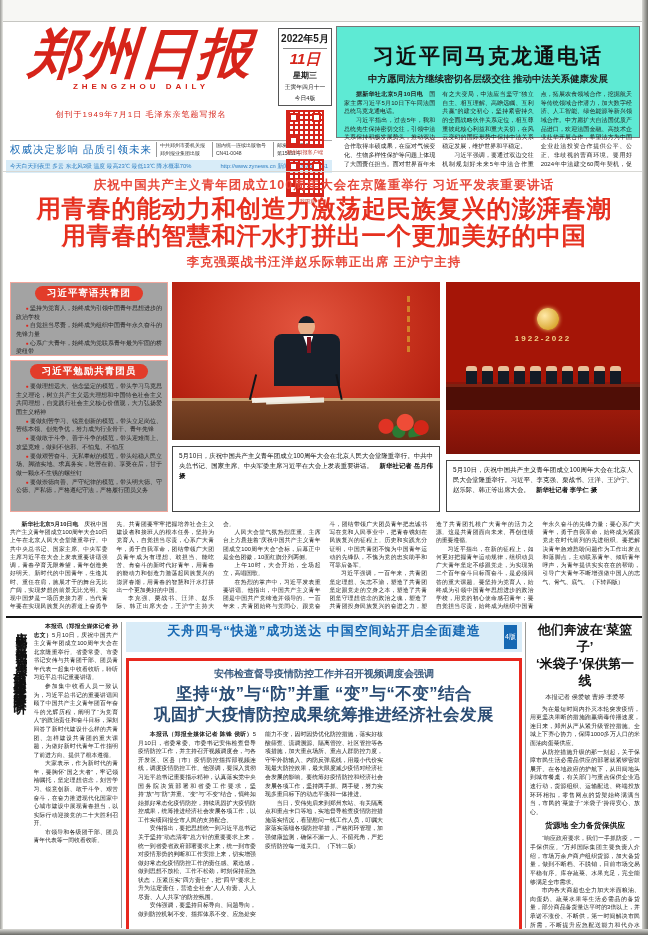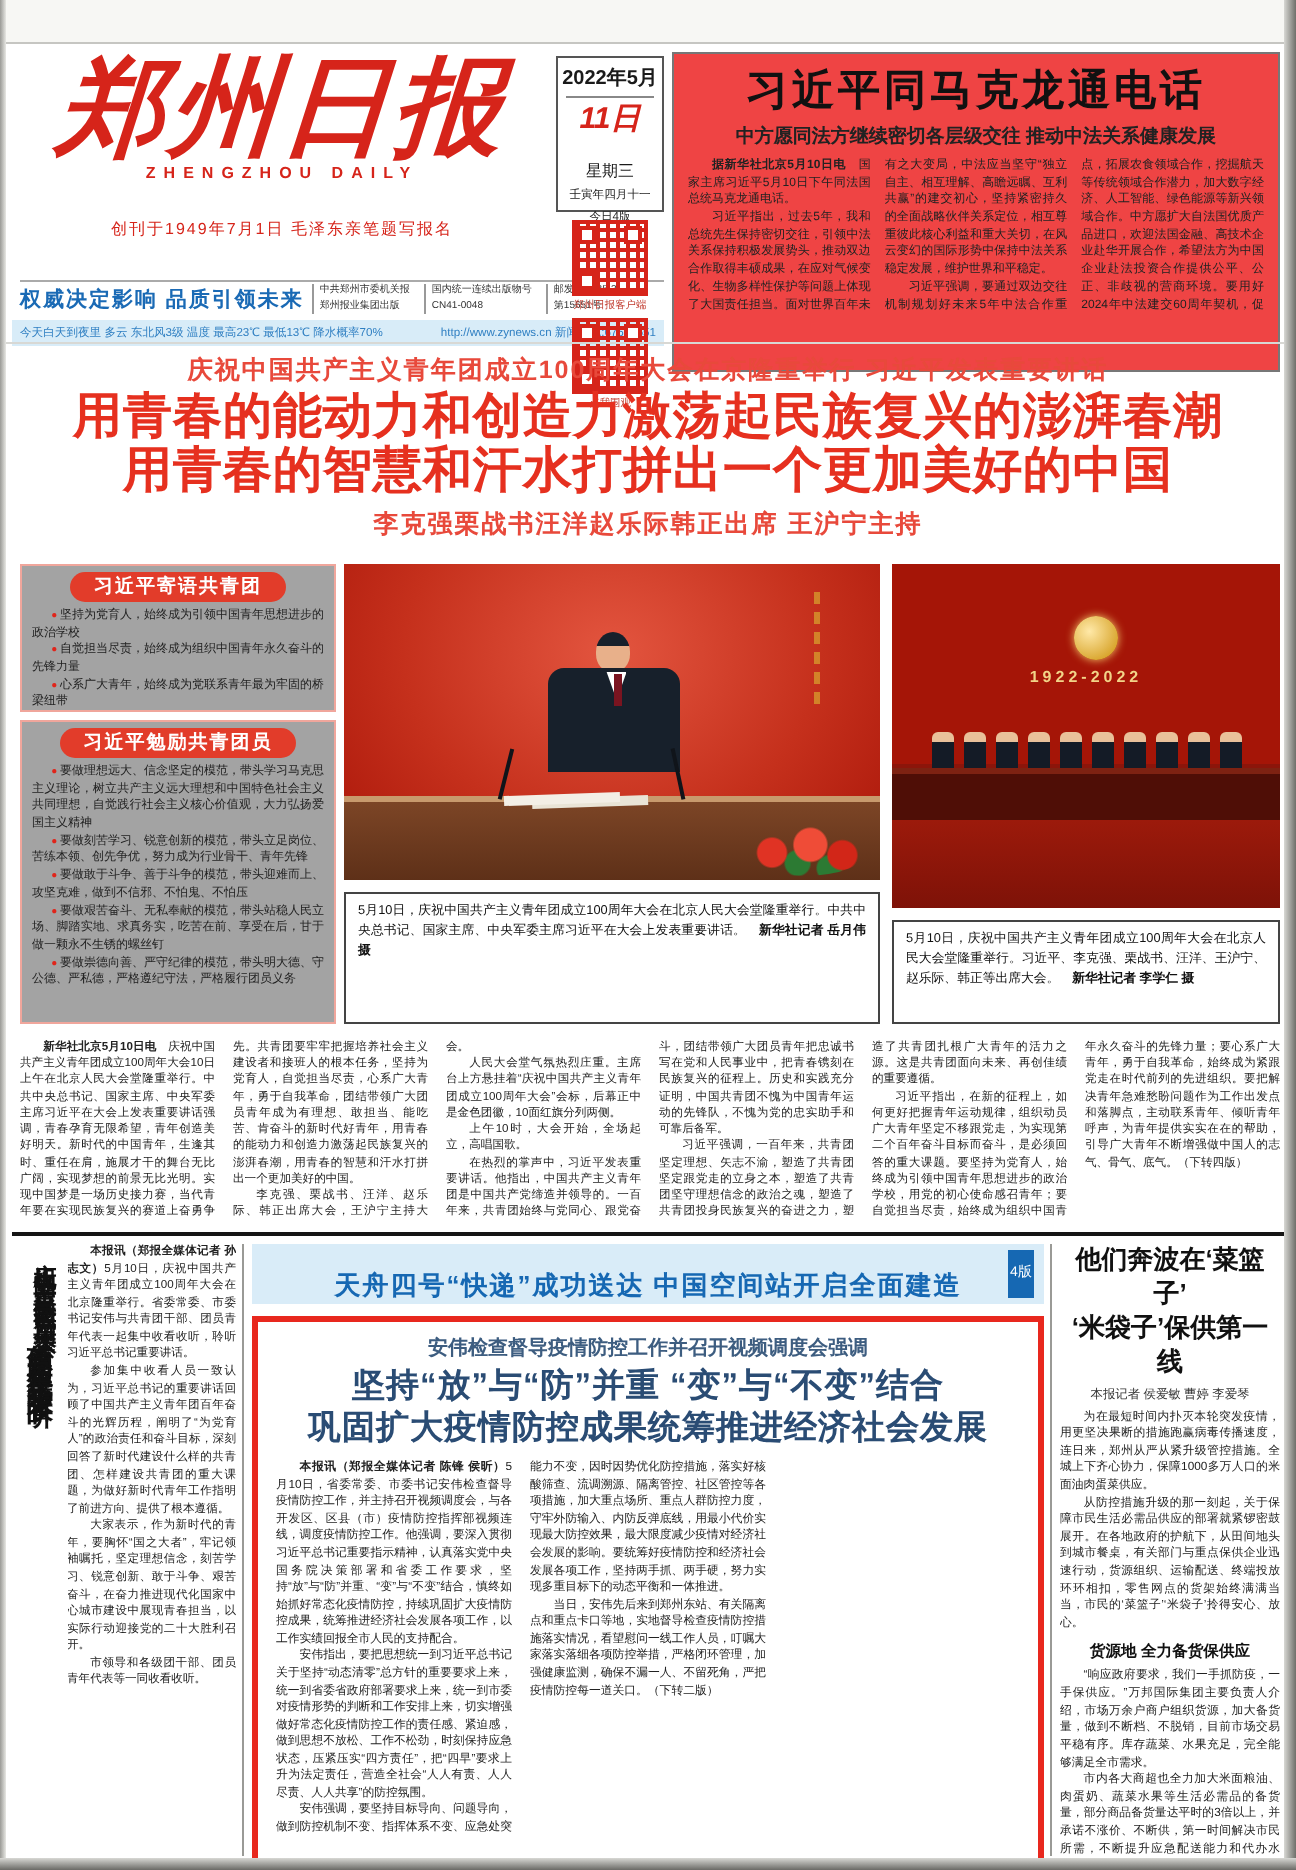--- a/index.html
+++ b/index.html
@@ -17,46 +17,46 @@
 
   
   .masthead{position:absolute;left:10px;top:26px;width:262px;height:112px;text-align:center;}
   .calli{font-family:"DejaVu Serif",serif;font-style:italic;font-weight:900;
          font-size:54px;line-height:1.0;color:#d6241a;letter-spacing:2px;transform:skewX(-4deg);}
   .mh-en{margin-top:2px;font-size:8px;font-weight:700;letter-spacing:4px;color:#d6241a;}
   .mh-found{margin-top:18px;font-size:8px;color:#d6241a;letter-spacing:1px;}
 
   .info-bar{position:absolute;left:10px;top:140px;width:322px;height:18px;
             border-top:1px solid #aaa;display:flex;align-items:center;}
-  .slogan{color:#1a6ab5;font-weight:700;font-size:10.5px;letter-spacing:1px;white-space:nowrap;}
+  .slogan{color:#1a6ab5;font-weight:400;font-size:10.5px;letter-spacing:1px;white-space:nowrap;}
   .info-cell{border-left:1px solid #999;margin-left:4px;padding:0 3px;font-size:5px;
              line-height:1.5;color:#333;white-space:nowrap;}
   .weather-bar{position:absolute;left:6px;top:160px;width:326px;height:13px;background:#d8ecf8;
                color:#2f7fc2;font-size:5.8px;display:flex;align-items:center;
                justify-content:space-between;padding:0 4px;white-space:nowrap;overflow:hidden;}
 
   .date-box{position:absolute;left:278px;top:28px;width:54px;height:78px;border:1px solid #555;
             text-align:center;padding-top:3px;background:#fff;}
   .db-ym{font-size:10px;font-weight:900;}
   .db-day{font-size:15px;font-weight:900;font-style:italic;color:#d6241a;
           border-top:1px solid #888;margin:2px 4px 0;padding-top:1px;}
-  .db-week{font-size:8px;font-weight:400;margin-top:11px;}
+  .db-week{font-size:8px;font-weight:700;margin-top:1px;}
   .db-lunar{font-size:5.8px;margin-top:2px;color:#222;}
   .db-ed{font-size:5.8px;margin-top:2px;color:#222;}
   .qr-col{position:absolute;left:281px;top:110px;width:48px;text-align:center;}
   .qr{position:relative;width:38px;height:38px;margin:0 auto;border:2px solid #d6241a;
       background:
         repeating-linear-gradient(0deg,#d6241a 0 2px,transparent 2px 5px),
         repeating-linear-gradient(90deg,#d6241a 0 2px,transparent 2px 5px);}
   .qr i{position:absolute;width:9px;height:9px;background:#fff;border:2px solid #d6241a;}
   .qr i:nth-child(1){left:1px;top:1px}.qr i:nth-child(2){right:1px;top:1px}.qr i:nth-child(3){left:1px;bottom:1px}
   .qr-cap{font-size:5.2px;color:#c03a2d;margin:1px 0 3px;}
 
-  .macron{position:absolute;left:336px;top:26px;width:304px;height:160px;border:1.5px solid #777;
-          background:#ef4444;padding:4px 7px;}
+  .macron{position:absolute;left:336px;top:26px;width:304px;height:112px;border:1.5px solid #777;
+          background:#5eead4;padding:15px 7px;}
   .mac-title{font-size:21px;font-weight:900;text-align:center;letter-spacing:2px;color:#111;}
   .mac-sub{font-size:9.5px;font-weight:700;text-align:center;margin:3px 0 4px;color:#222;}
   .mac-body{column-count:3;column-gap:7px;font-size:6px;line-height:1.45;text-align:justify;
             height:84px;overflow:hidden;column-fill:auto;color:#222;}
 
   
   .rule-header{position:absolute;left:0;top:171px;width:648px;height:1px;background:#d8d8d4;}
   .kicker{position:absolute;left:0;top:177px;width:648px;text-align:center;color:#e8493b;
           font-size:12.5px;font-weight:600;letter-spacing:1px;}
   .headline{position:absolute;left:4px;top:195px;width:640px;text-align:center;color:#e6301f;
@@ -134,21 +134,21 @@
 
   .bl-article{position:absolute;left:10px;top:622px;width:108px;height:306px;display:flex;}
   .bl-titles{writing-mode:vertical-rl;height:100%;font-weight:900;color:#111;
              display:flex;flex-direction:row;}
   .bl-kicker{font-size:11.5px;letter-spacing:2px;line-height:1.55;}
   .bl-main{font-size:13px;letter-spacing:2px;line-height:1.5;}
   .bl-body{flex:1;margin-left:4px;font-size:5.8px;line-height:1.48;text-align:justify;
            color:#222;overflow:hidden;}
 
   .center-col{position:absolute;left:126px;top:622px;width:396px;height:306px;}
-  .banner{position:relative;height:30px;background:#d9ecf8;display:flex;align-items:flex-end;
+  .banner{position:relative;height:30px;background:#d9ecf8;display:flex;align-items:flex-start;
           justify-content:center;}
   .banner-text{color:#1668b3;font-size:13px;font-weight:900;letter-spacing:1px;}
   .banner-badge{position:absolute;right:5px;top:3px;width:13px;height:24px;background:#1668b3;
           color:#fff;font-size:7px;line-height:1.3;text-align:center;display:flex;
           align-items:center;justify-content:center;flex-wrap:wrap;padding:1px;}
   .redbox{margin-top:6px;height:326px;border:3px solid #e8281e;background:#fff;padding:4px 9px;
           overflow:hidden;}
   .rb-kicker{text-align:center;color:#3d5d80;font-size:10px;font-weight:600;margin-top:2px;}
   .rb-head{text-align:center;color:#2a4c74;font-size:16.5px;font-weight:900;line-height:1.28;
            letter-spacing:0.5px;margin-top:2px;}

